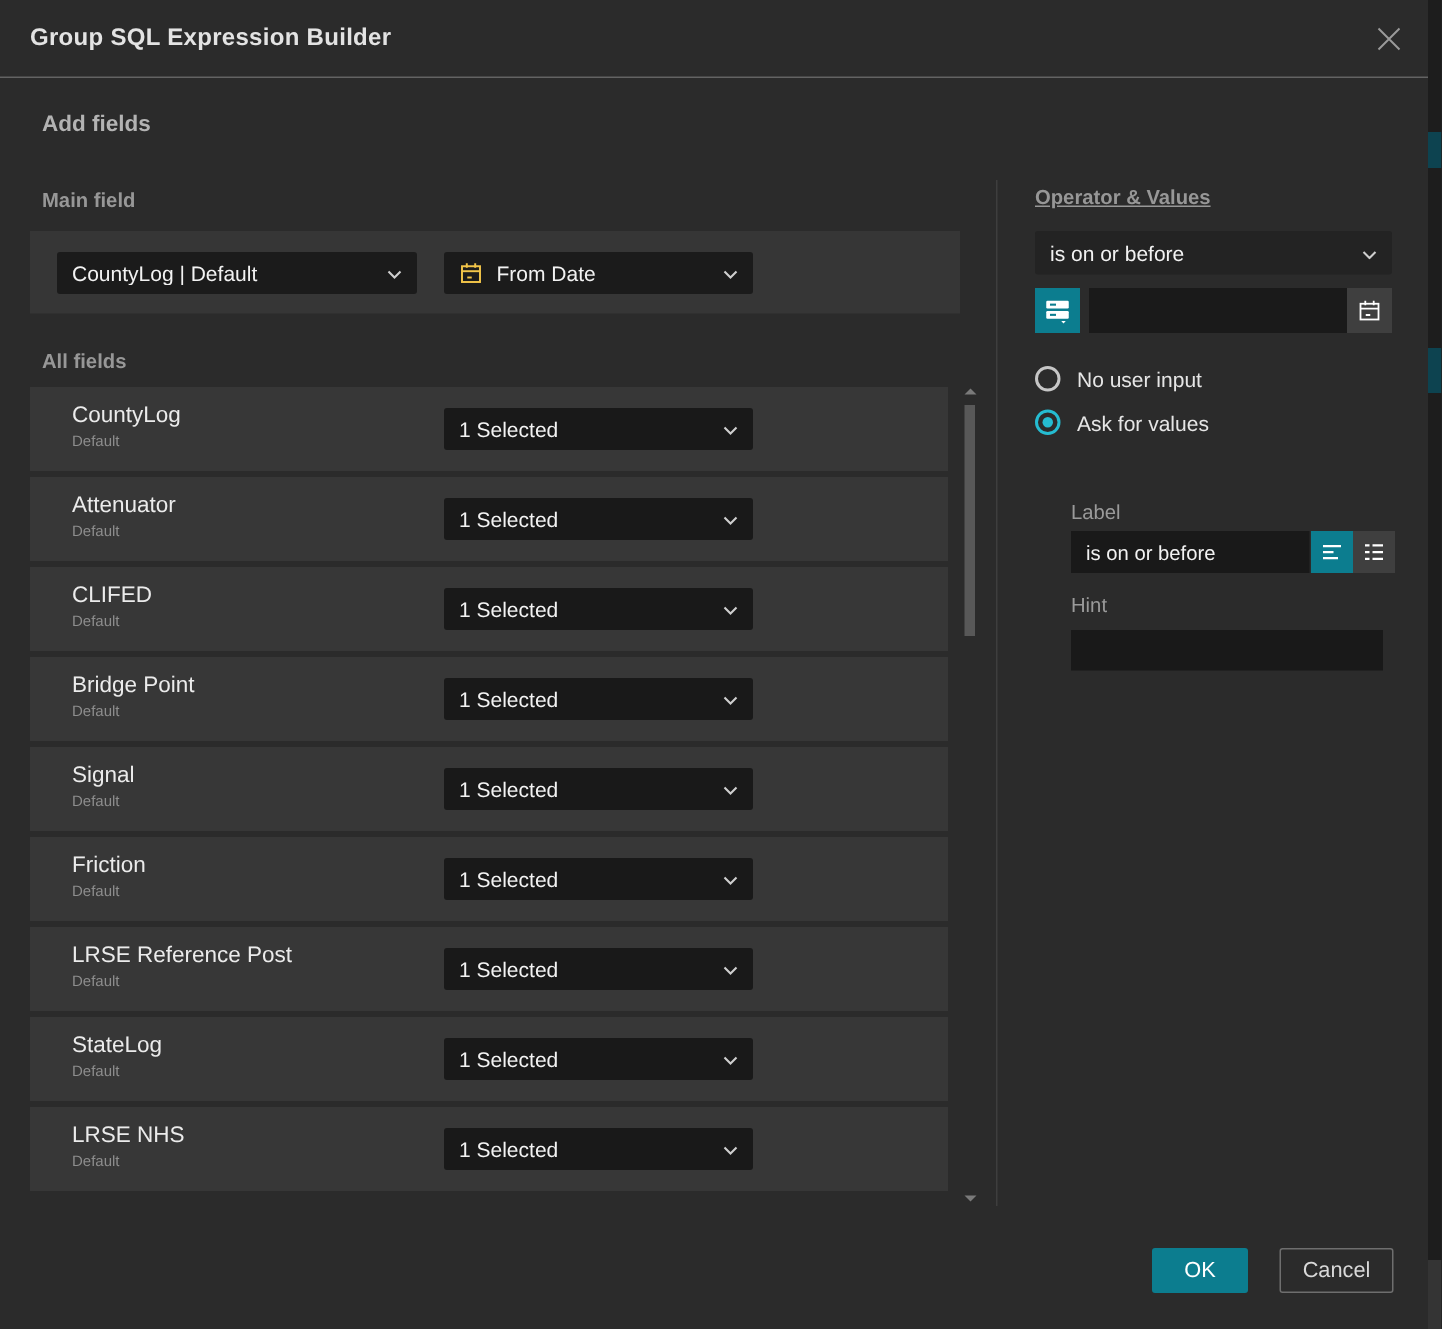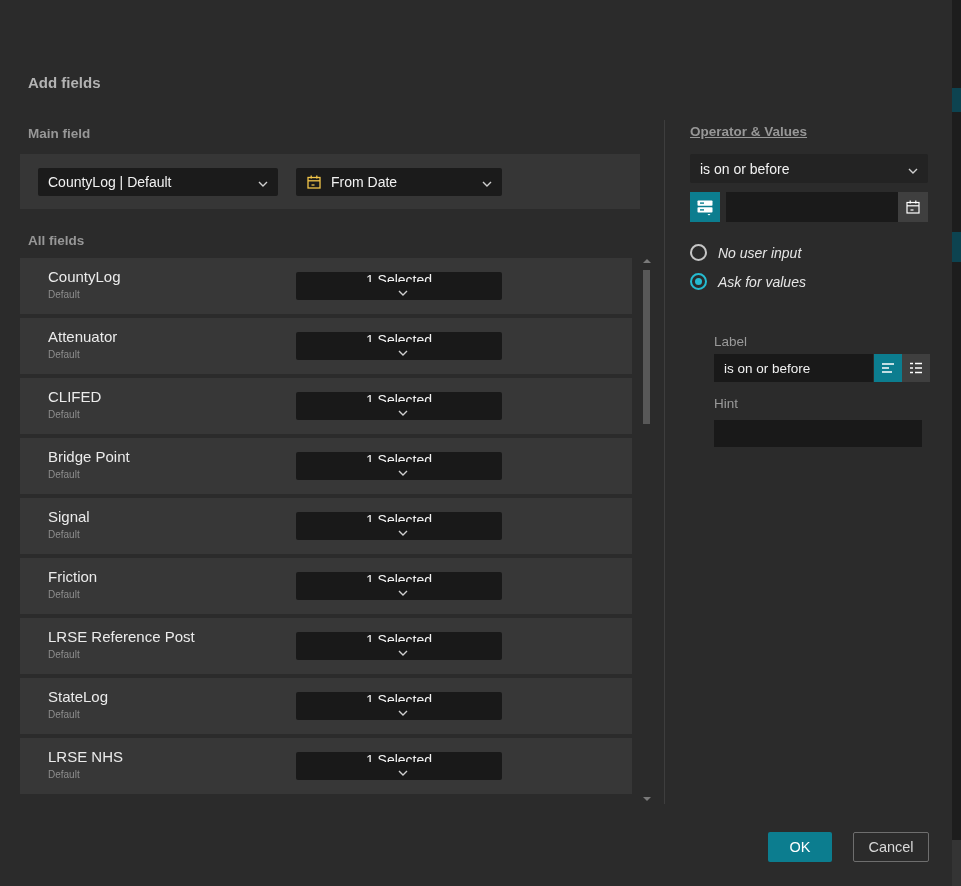--- a/index.html
+++ b/index.html
@@ -23,40 +23,40 @@
   .dd .chev { margin-left:8px; flex:none; }
 
   
   .main-bar { position:absolute; left:20px; top:154px; width:620px; height:55px; background:#363636; }
 
   
   .fields-list { position:absolute; left:20px; top:258px; width:612px; }
   .field-row { position:relative; width:612px; height:56px; background:#373737; margin-bottom:4px; }
   .field-row .fname { position:absolute; left:28px; top:10px; font-size:15px; color:#ebebeb; }
   .field-row .fsub  { position:absolute; left:28px; top:31px; font-size:10px; color:#8d8d8d; }
-  .field-row .dd { left:276px; top:14px; width:206px; background:#191919;flex-direction:column; }
+  .field-row .dd { left:276px; top:14px; width:206px; background:#191919; }
 
   
   .scrollbar { position:absolute; left:641px; top:256px; width:12px; height:548px; }
   .sb-thumb { position:absolute; left:2px; top:14px; width:7px; height:154px; background:#585858; cursor:pointer; }
   .sb-arrow { position:absolute; left:2px; width:0; height:0; border-left:4px solid transparent; border-right:4px solid transparent; cursor:pointer; }
   .sb-up { top:3px; border-bottom:4px solid #7a7a7a; }
   .sb-down { bottom:3px; border-top:4px solid #7a7a7a; }
 
   .vdivider { position:absolute; left:664px; top:120px; width:1px; height:684px; background:#3e3e3e; }
 
   
   .op-dd { left:690px; top:154px; width:238px; height:29px; background:#232323; }
   .value-row { position:absolute; left:690px; top:192px; width:238px; height:30px; }
   .stack-btn { position:absolute; left:0; top:0; width:30px; height:30px; background:#0c7d8f; display:flex; align-items:center; justify-content:center; cursor:pointer; }
   .date-input-wrap { position:absolute; left:36px; top:0; width:202px; height:30px; background:#1a1a1a; }
   .date-input-wrap input { position:absolute; left:0; top:0; width:172px; height:30px; background:transparent; border:none; color:#f2f2f2; font-size:14px; padding:0 8px; font-family:"Liberation Sans",sans-serif; outline:none; }
   .cal-btn { position:absolute; right:0; top:0; width:30px; height:30px; background:#3f3f3f; display:flex; align-items:center; justify-content:center; cursor:pointer; }
 
-  .radio-row { position:absolute; left:690px; display:flex; align-items:center; cursor:pointer;font-style:italic; }
+  .radio-row { position:absolute; left:690px; display:flex; align-items:center; cursor:pointer; }
   .radio { width:17px; height:17px; border-radius:50%; border:2px solid #c6c6c6; flex:none; position:relative; background:transparent; }
   .radio.checked { border-color:#25bcd1; }
   .radio.checked::after { content:""; position:absolute; left:3px; top:3px; width:7px; height:7px; border-radius:50%; background:#25bcd1; }
   .radio-label { margin-left:11px; font-size:14px; color:#e6e6e6; }
 
   .choose-btn { position:absolute; left:714px; top:304px; width:216px; height:25px; background:#0e8494; border:none; color:#fff; font-size:13.5px; font-family:"Liberation Sans",sans-serif; cursor:pointer; text-align:center; line-height:25px; }
 
   .mini-label { position:absolute; font-size:13.5px; color:#9a9a9a; }
   .text-input { position:absolute; background:#191919; border:none; color:#f2f2f2; font-size:13.5px; padding:0 10px; font-family:"Liberation Sans",sans-serif; outline:none; }
   .label-input { left:714px; top:354px; width:159px; height:28px; }
@@ -73,20 +73,28 @@
   
   .edge-strip { position:absolute; left:952px; top:0; width:9px; height:886px; background:#1d1d1d; }
   .edge-frag { position:absolute; left:0; width:9px; }
 </style>
 </head>
 <body>
 
 <div class="screen">
   <div class="dialog">
 
+    <div class="titlebar">
+      <span class="title">Group SQL Expression Builder</span>
+      <span class="close-btn">
+        <svg width="20" height="20" viewBox="0 0 20 20">
+            <path d="M3 3 L17 17 M17 3 L3 17" stroke="#9a9a9a" stroke-width="1.3" fill="none"></path>
+          </svg>
+      </span>
+    </div>
 
     <h2 class="section" style="top:74px;">Add fields</h2>
 
     <span class="sublabel" style="left:28px; top:126px;">Main field</span>
     <div class="main-bar">
       <div class="dd" style="left:18px; top:14px; width:240px;">
         <span class="dd-text">CountyLog | Default</span>
         <span class="chev">
           <svg width="10" height="6" viewBox="0 0 10 6">
               <path d="M1 1 L5 5 L9 1" stroke="#cfcfcf" stroke-width="1.4" fill="none"></path>

